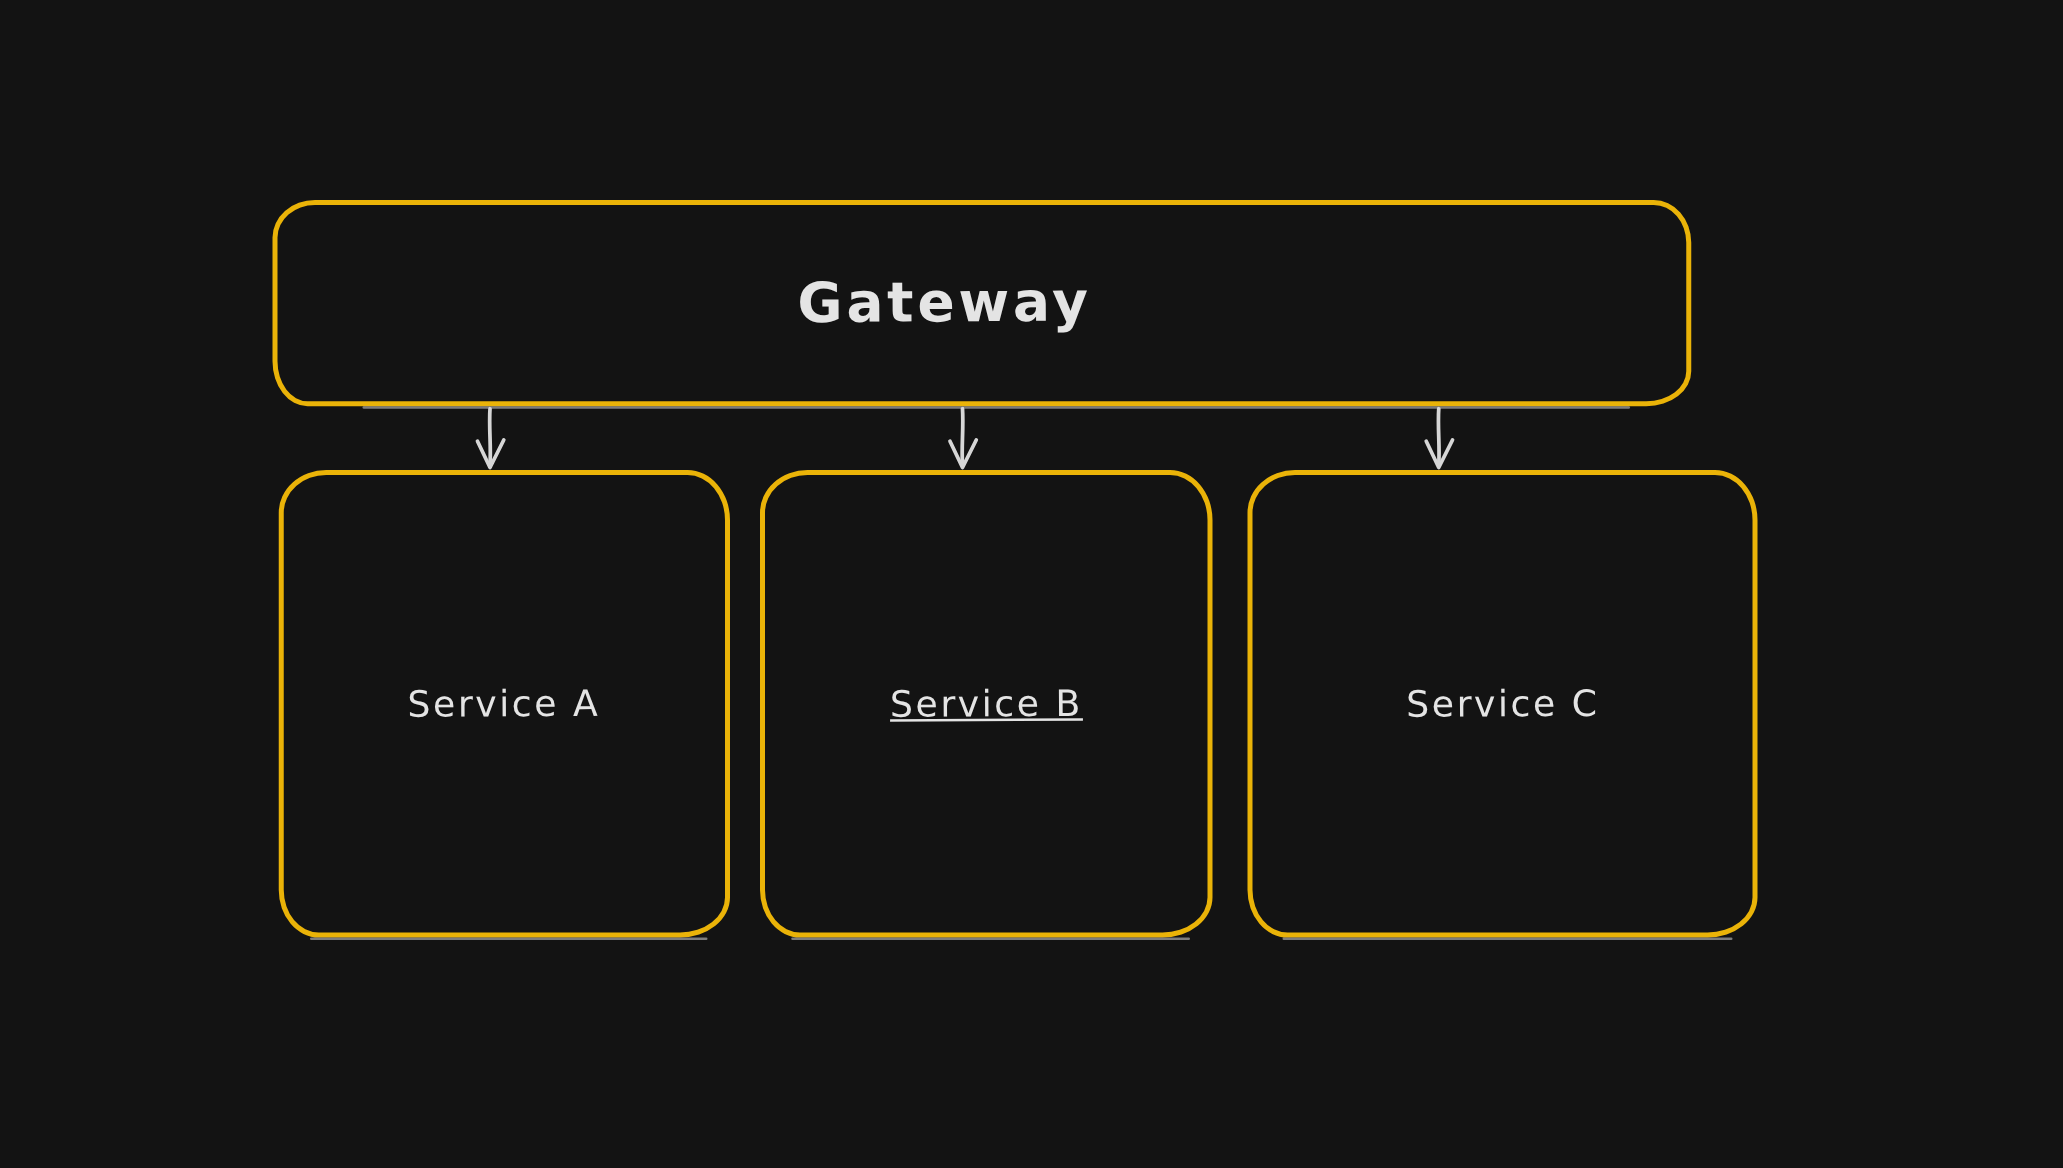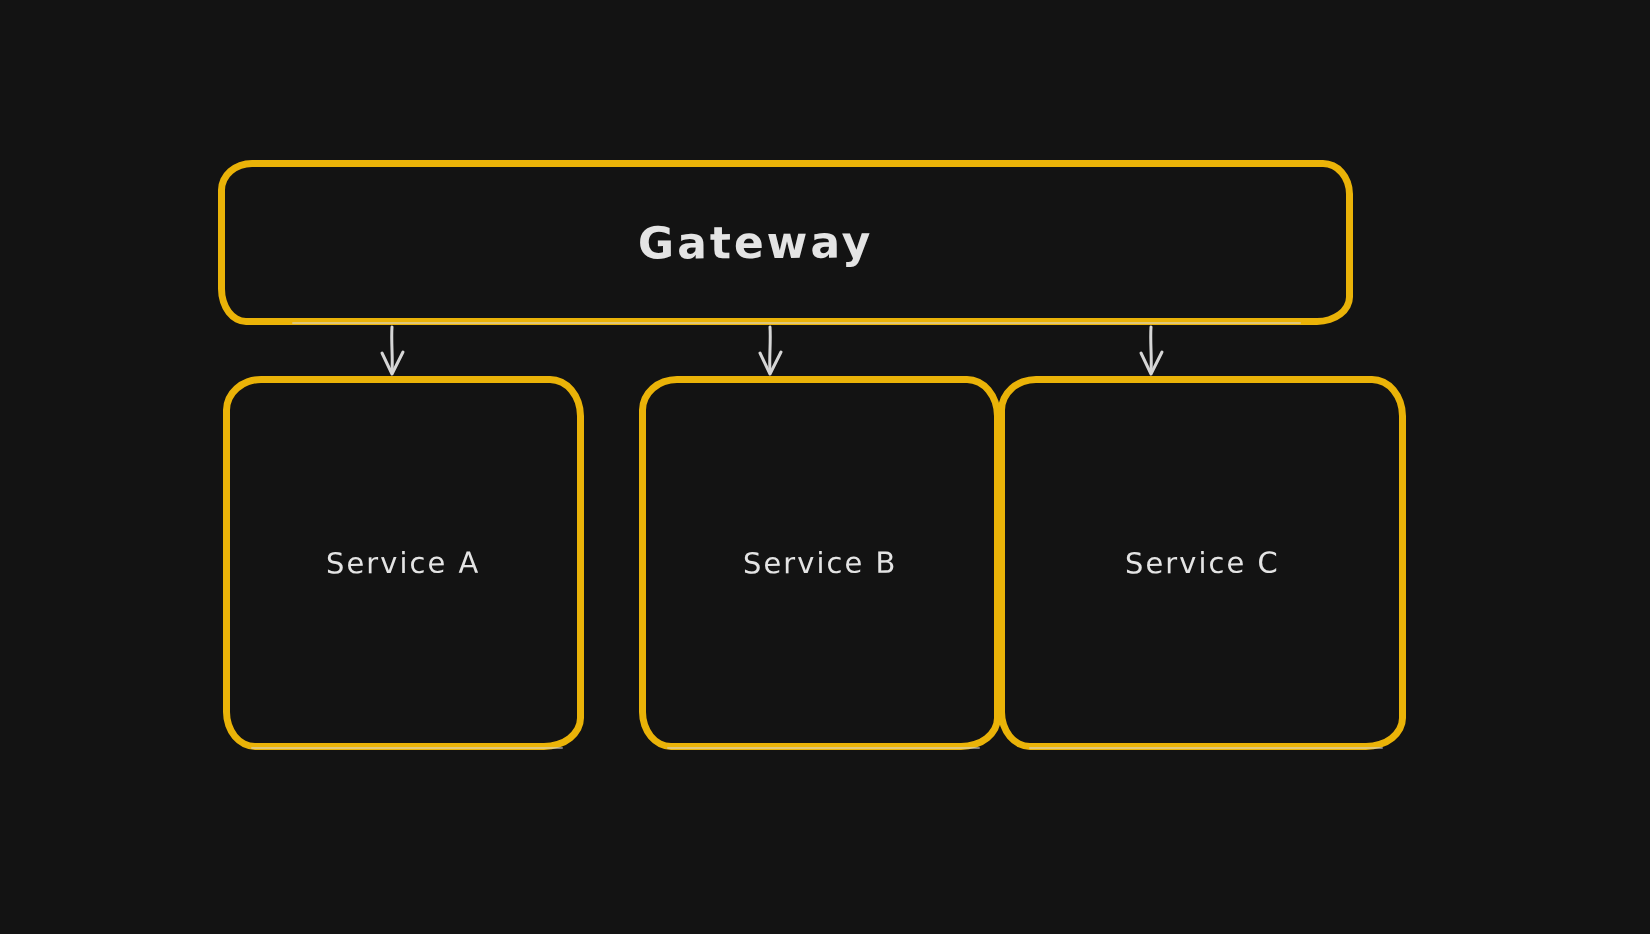--- a/index.html
+++ b/index.html
@@ -13,21 +13,21 @@
   }
   .canvas {
     position: relative;
     width: 1650px;
     height: 934px;
     background: #131313;
   }
   .node {
     position: absolute;
     box-sizing: border-box;
-    border: 7px solid #eab308;
+    border: 4px solid #eab308;
     background: transparent;
     display: flex;
     align-items: center;
     justify-content: center;
     color: #e4e4e4;
   }
   
   .node::after {
     content: "";
     position: absolute;
@@ -56,21 +56,21 @@
     height: 374px;
     border-radius: 38px 34px 40px 32px / 34px 40px 32px 38px;
   }
   .node.service .label {
     font-size: 29px;
     font-weight: 500;
     letter-spacing: 2px;
     transform: rotate(-0.3deg);
   }
   .node.service-a { left: 223px;  width: 361px; }
-  .node.service-b { left: 639px;  width: 362px; }
+  .node.service-b { left: 608px;  width: 362px; text-decoration: underline; }
   .node.service-c { left: 998px;  width: 408px; }
   .label {
     position: relative;
     white-space: nowrap;
   }
   svg.arrows {
     position: absolute;
     left: 0;
     top: 0;
     width: 1650px;

